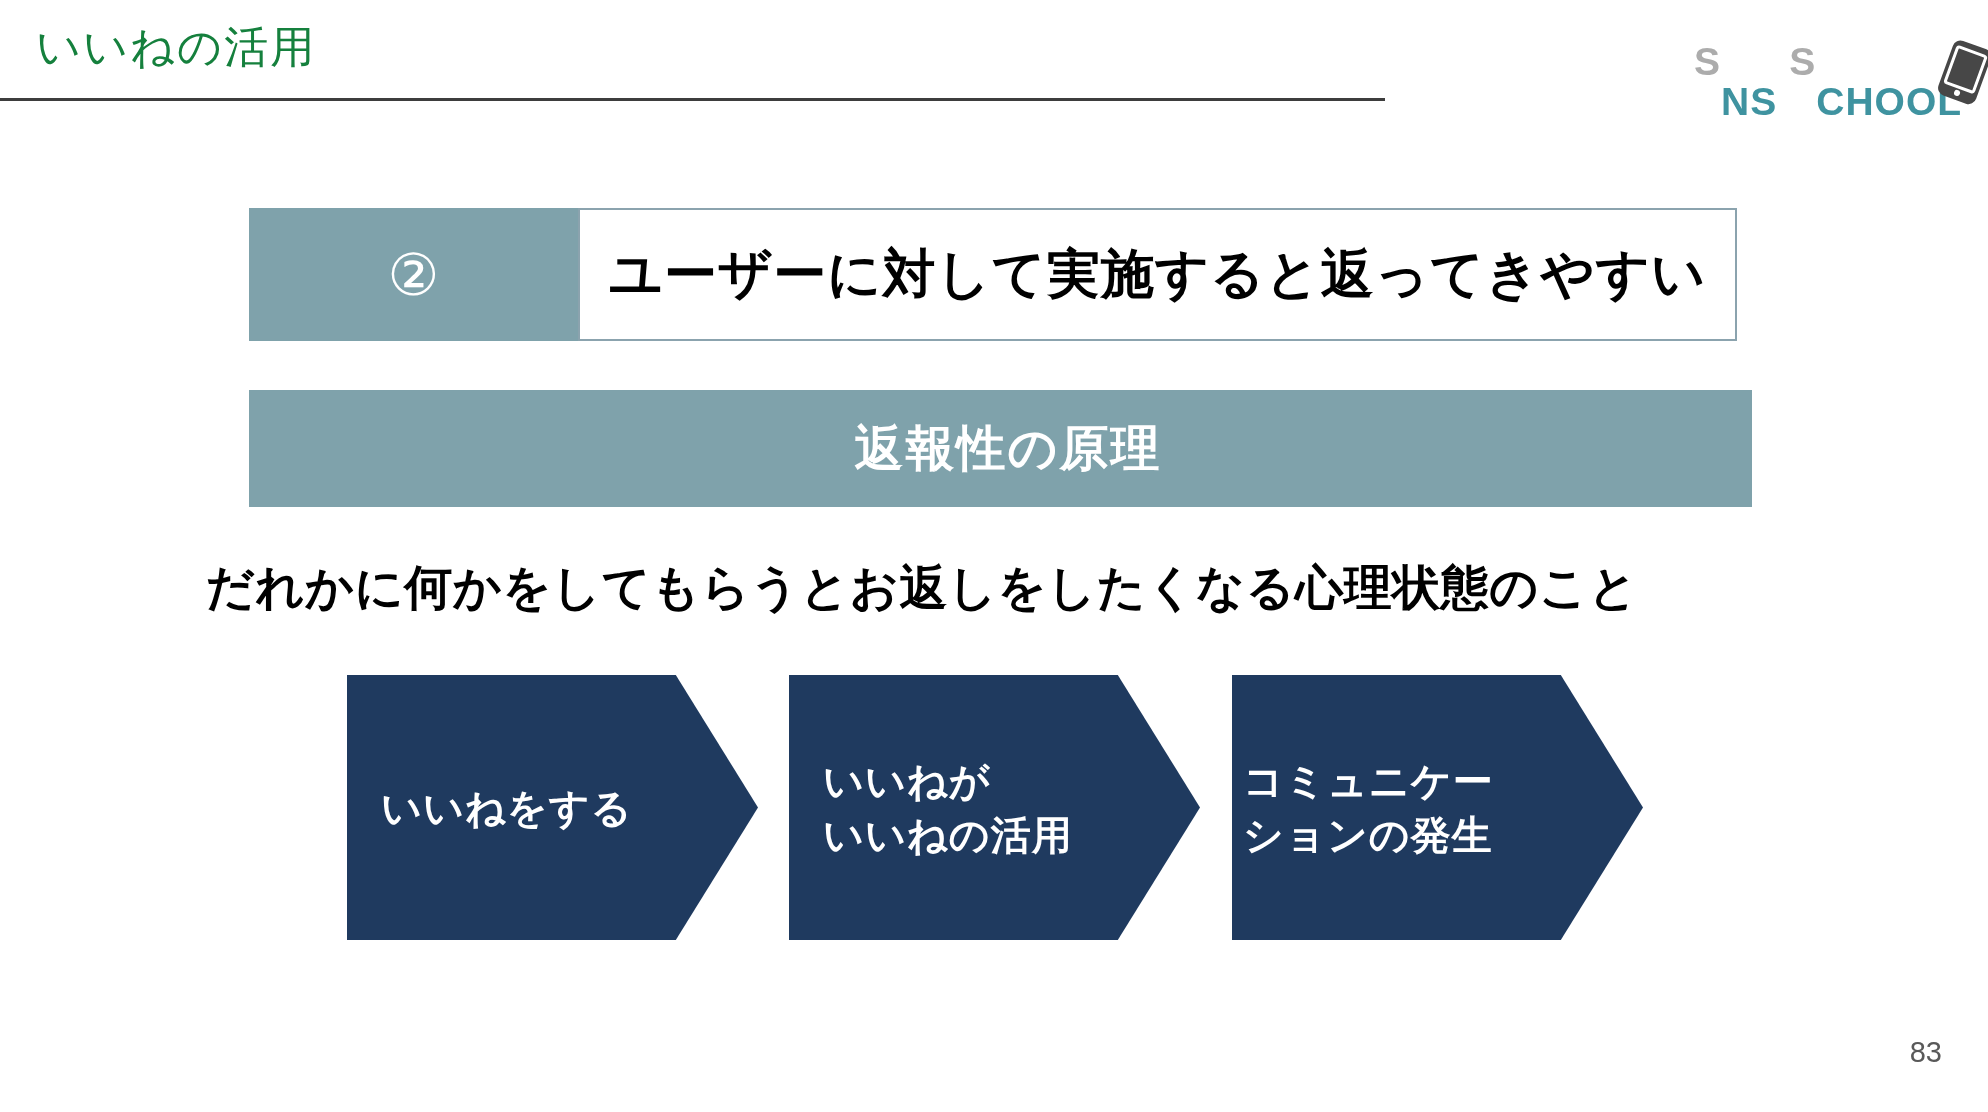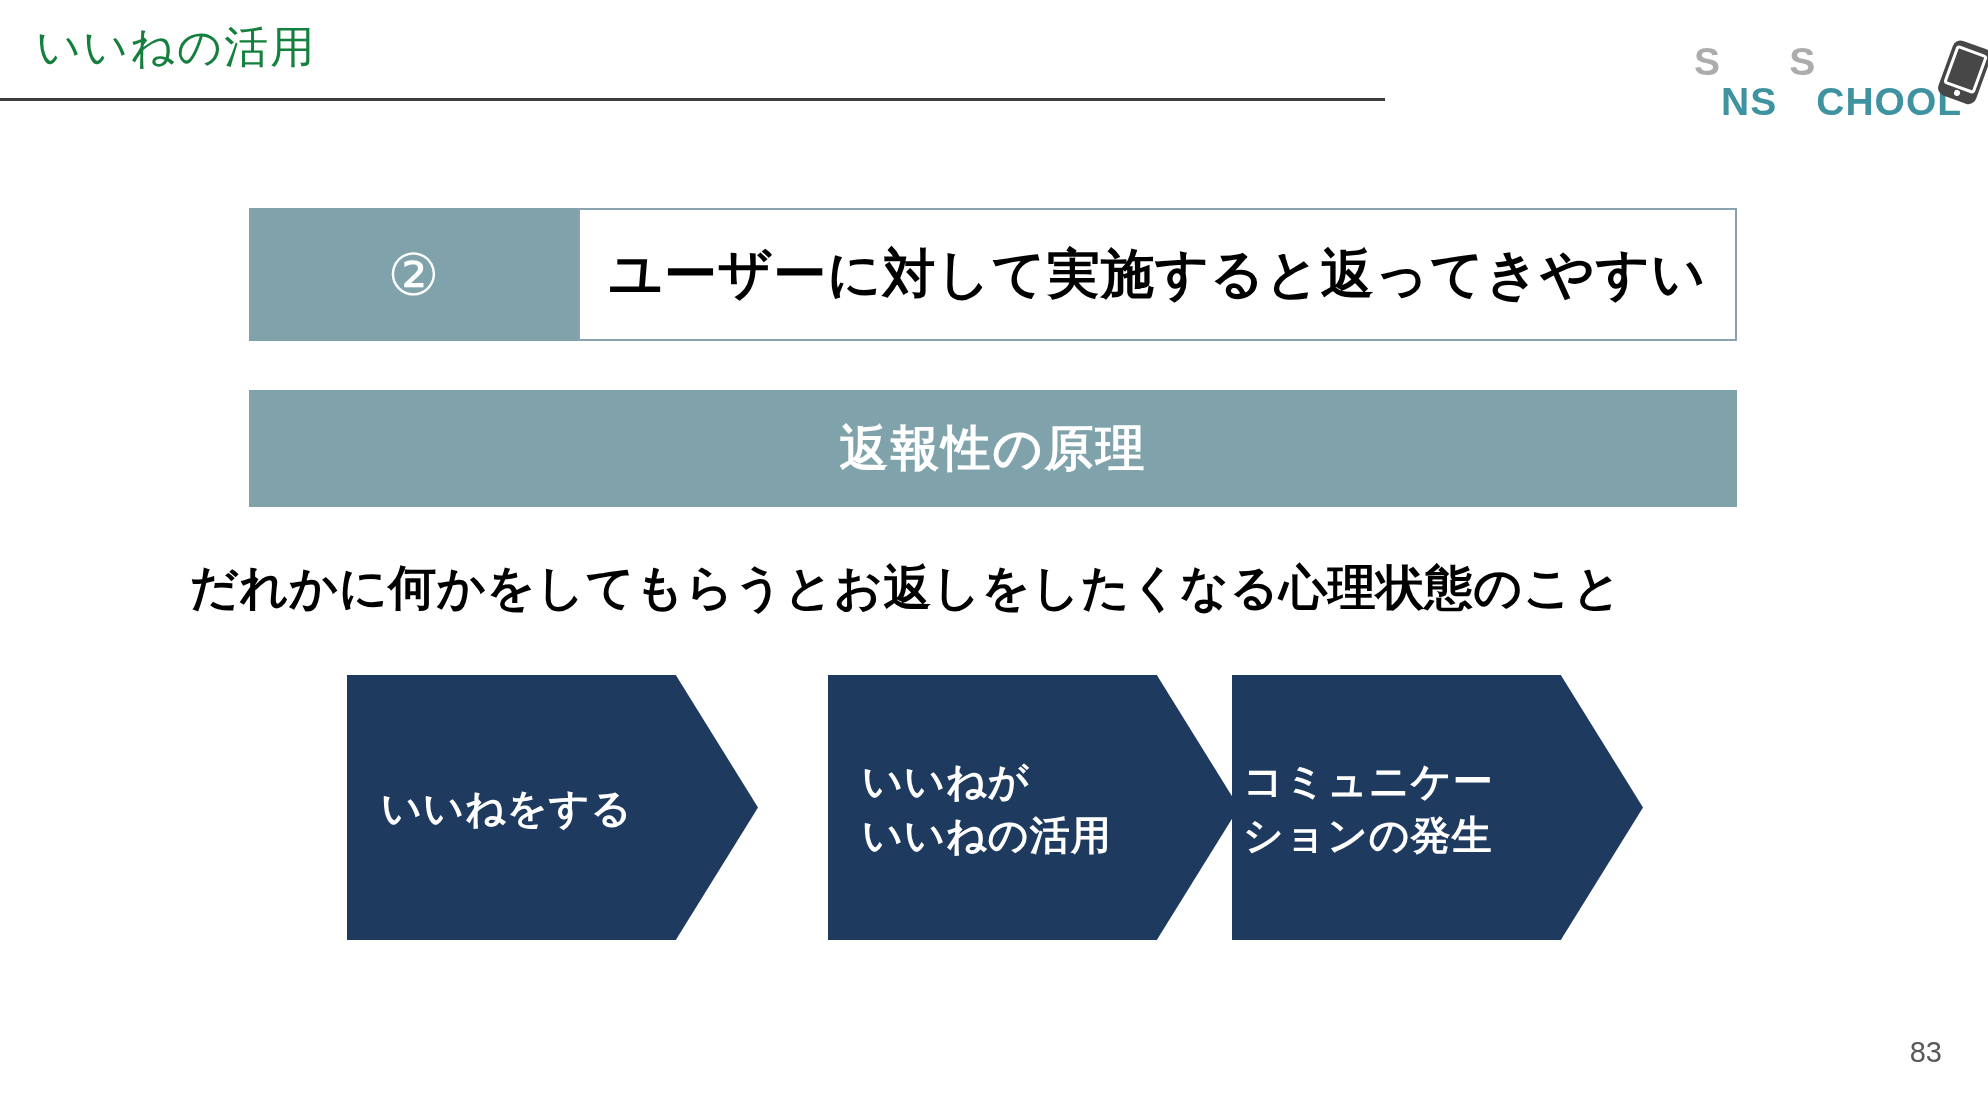--- a/index.html
+++ b/index.html
@@ -54,44 +54,45 @@
     display:flex;align-items:center;justify-content:center;text-align:center;
   }
   .point-text{
     font-size:53px;font-weight:700;color:#000000;
     letter-spacing:1px;white-space:nowrap;
   }
   
   .banner{
     position:absolute;left:249px;top:390px;width:1488px;height:117px;
     background:var(--teal,#7fa2ab);
-    display:flex;align-items:center;justify-content:center;
+    display:flex;align-items:center;justify-content:center;padding-left:15px;
   }
   .banner-text{
     color:#ffffff;font-size:49px;font-weight:600;letter-spacing:2px;
   }
   
   .definition{
     position:absolute;left:0;top:556px;width:1812px;
     text-align:center;
+    padding-left:16px;
   }
   .definition-text{
     font-size:48px;font-weight:700;color:#000000;letter-spacing:0.5px;
     white-space:nowrap;
   }
   
   .flow-step{
     position:absolute;top:675px;width:411px;height:265px;
     background:var(--navy,#1f3a5f);
     clip-path:polygon(0% 0%, 80% 0%, 100% 50%, 80% 100%, 0% 100%);
     display:flex;flex-direction:column;justify-content:center;
     box-sizing:border-box;padding-left:34px;padding-right:90px;
   }
   .flow-step.s1{left:347px;}
-  .flow-step.s2{left:789px;margin-left:39px;}
+  .flow-step.s2{left:789px;}
   .flow-step.s3{left:1232px;padding-left:11px;}
   .flow-line{
     display:block;color:#ffffff;font-size:40px;font-weight:700;
     line-height:54px;letter-spacing:1px;white-space:nowrap;
   }
   
   .page-number{
     position:absolute;right:46px;top:1036px;
     font-size:29px;color:var(--text-gray,#595959);font-weight:400;
   }

